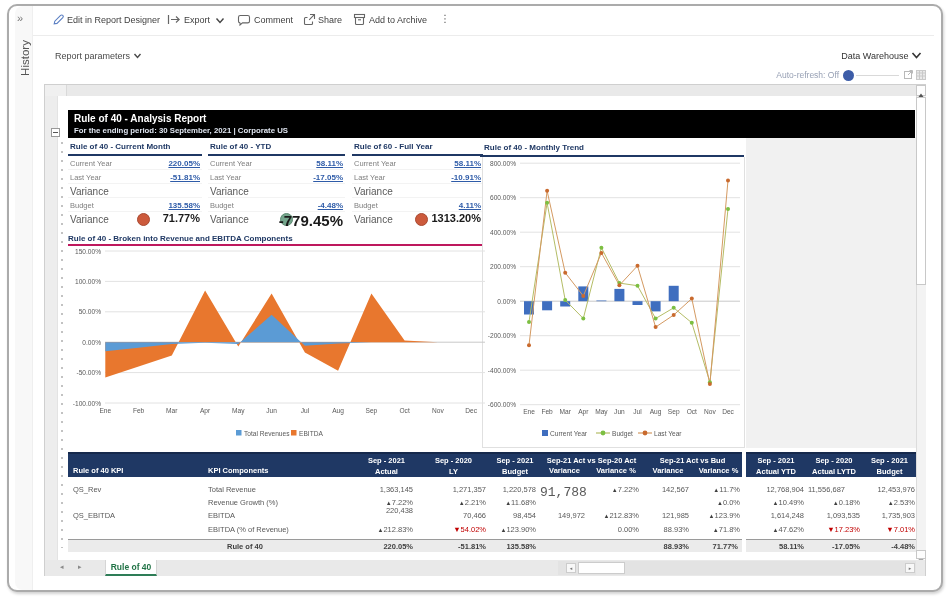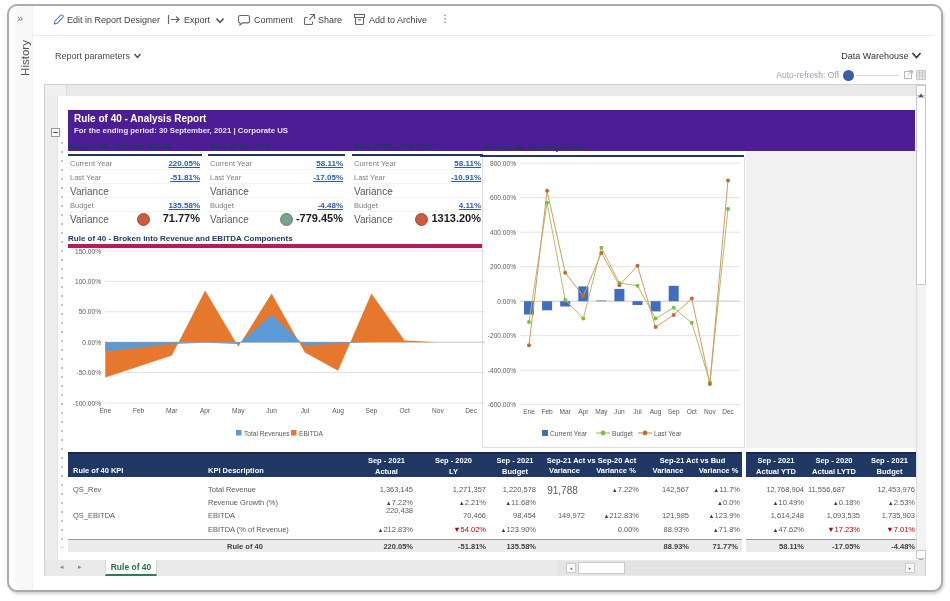--- a/index.html
+++ b/index.html
@@ -72,21 +72,21 @@
 <div class="abs" style="left:45px;top:85px;width:880px;height:11px;background:#e9e9e9;"></div>
 <div class="abs" style="left:45px;top:85px;width:22px;height:11px;background:#f0f0f0;border-right:1px solid #d9d9d9;"></div>
 
 <div class="abs" style="left:45px;top:96px;width:13px;height:465px;background:#ededed;border-right:1px solid #e3e3e3;"></div>
 <div class="abs" style="left:51px;top:128px;width:9px;height:9px;background:#fff;border:1px solid #999;"></div>
 <div class="abs" style="left:53px;top:132px;width:5px;height:1px;background:#555;"></div>
 <div class="abs" style="left:61px;top:142px;width:2px;height:406px;background:repeating-linear-gradient(to bottom,#c2c2c2 0,#c2c2c2 2px,transparent 2px,transparent 9px);"></div>
 
 <div class="abs" style="left:746px;top:137px;width:170px;height:311px;background:#f1f1f1;"></div>
 
-<div class="abs" style="left:68px;top:110px;width:847px;height:41px;background:#4c1d95;">
+<div class="abs" style="left:68px;top:110px;width:847px;height:28px;background:#000000;">
   <div style="position:absolute;left:6px;top:3px;color:#fff;font-weight:bold;font-size:10px;">Rule of 40 - Analysis Report</div>
   <div style="position:absolute;left:6px;top:16px;color:#dfe5f0;font-weight:bold;font-size:7.8px;">For the ending period: 30 September, 2021 | Corporate US</div>
 </div>
 
 <div class="abs" style="left:68px;top:142px;width:134px;font-size:8px;font-weight:bold;color:#1f3864;border-bottom:2px solid #1f3864;padding-bottom:3px;padding-left:2px;">Rule of 40 - Current Month</div>
 <div class="abs" style="left:68px;top:156px;width:134px;height:14px;border-bottom:1px solid #f3f3f3;"></div>
 <div class="abs" style="left:70px;top:159px;font-size:7.5px;color:#7f7f7f;">Current Year</div>
 <div class="abs" style="left:68px;top:159px;width:132px;font-size:8px;font-weight:bold;color:#2e5ba8;text-align:right;text-decoration:underline;">220.05%</div>
 <div class="abs" style="left:68px;top:170px;width:134px;height:14px;border-bottom:1px solid #f3f3f3;"></div>
 <div class="abs" style="left:70px;top:173px;font-size:7.5px;color:#7f7f7f;">Last Year</div>
@@ -106,38 +106,38 @@
 <div class="abs" style="left:208px;top:170px;width:137px;height:14px;border-bottom:1px solid #f3f3f3;"></div>
 <div class="abs" style="left:210px;top:173px;font-size:7.5px;color:#7f7f7f;">Last Year</div>
 <div class="abs" style="left:208px;top:173px;width:135px;font-size:8px;font-weight:bold;color:#2e5ba8;text-align:right;text-decoration:underline;">-17.05%</div>
 <div class="abs" style="left:208px;top:184px;width:137px;height:14px;border-bottom:1px solid #f3f3f3;"></div>
 <div class="abs" style="left:210px;top:186px;font-size:10px;color:#595959;">Variance</div>
 <div class="abs" style="left:208px;top:198px;width:137px;height:14px;border-bottom:1px solid #f3f3f3;"></div>
 <div class="abs" style="left:210px;top:201px;font-size:7.5px;color:#7f7f7f;">Budget</div>
 <div class="abs" style="left:208px;top:201px;width:135px;font-size:8px;font-weight:bold;color:#2e5ba8;text-align:right;text-decoration:underline;">-4.48%</div>
 <div class="abs" style="left:210px;top:214px;font-size:10px;color:#595959;">Variance</div>
 <div class="abs" style="left:280px;top:213px;width:13px;height:13px;border-radius:50%;background:#74a58c;border:1px solid #5e8a72;"></div>
-<div class="abs" style="left:208px;top:212px;width:135px;font-size:11px;font-weight:bold;color:#1a1a1a;text-align:right;">-779.45%</div>
+<div class="abs" style="left:208px;top:212px;width:135px;font-size:15px;font-weight:bold;color:#1a1a1a;text-align:right;">-779.45%</div>
 <div class="abs" style="left:352px;top:142px;width:131px;font-size:8px;font-weight:bold;color:#1f3864;border-bottom:2px solid #1f3864;padding-bottom:3px;padding-left:2px;">Rule of 60 - Full Year</div>
 <div class="abs" style="left:352px;top:156px;width:131px;height:14px;border-bottom:1px solid #f3f3f3;"></div>
 <div class="abs" style="left:354px;top:159px;font-size:7.5px;color:#7f7f7f;">Current Year</div>
 <div class="abs" style="left:352px;top:159px;width:129px;font-size:8px;font-weight:bold;color:#2e5ba8;text-align:right;text-decoration:underline;">58.11%</div>
 <div class="abs" style="left:352px;top:170px;width:131px;height:14px;border-bottom:1px solid #f3f3f3;"></div>
 <div class="abs" style="left:354px;top:173px;font-size:7.5px;color:#7f7f7f;">Last Year</div>
 <div class="abs" style="left:352px;top:173px;width:129px;font-size:8px;font-weight:bold;color:#2e5ba8;text-align:right;text-decoration:underline;">-10.91%</div>
 <div class="abs" style="left:352px;top:184px;width:131px;height:14px;border-bottom:1px solid #f3f3f3;"></div>
 <div class="abs" style="left:354px;top:186px;font-size:10px;color:#595959;">Variance</div>
 <div class="abs" style="left:352px;top:198px;width:131px;height:14px;border-bottom:1px solid #f3f3f3;"></div>
 <div class="abs" style="left:354px;top:201px;font-size:7.5px;color:#7f7f7f;">Budget</div>
 <div class="abs" style="left:352px;top:201px;width:129px;font-size:8px;font-weight:bold;color:#2e5ba8;text-align:right;text-decoration:underline;">4.11%</div>
 <div class="abs" style="left:354px;top:214px;font-size:10px;color:#595959;">Variance</div>
 <div class="abs" style="left:415px;top:213px;width:13px;height:13px;border-radius:50%;background:#cc5a3c;border:1px solid #a94a32;"></div>
 <div class="abs" style="left:352px;top:212px;width:129px;font-size:11px;font-weight:bold;color:#1a1a1a;text-align:right;">1313.20%</div>
 
-<div class="abs" style="left:68px;top:234px;width:415px;font-size:8px;font-weight:bold;color:#1f3864;border-bottom:4px solid #be185d;padding-bottom:1px;">Rule of 40 - Broken into Revenue and EBITDA Components</div>
+<div class="abs" style="left:68px;top:234px;width:415px;font-size:8px;font-weight:bold;color:#1f3864;border-bottom:2px solid #be185d;padding-bottom:1px;">Rule of 40 - Broken into Revenue and EBITDA Components</div>
 <div class="abs" style="left:480px;top:143px;width:264px;font-size:8px;font-weight:bold;color:#1f3864;border-bottom:2px solid #1f3864;padding-bottom:3px;padding-left:4px;">Rule of 40 - Monthly Trend</div>
 <div class="abs" style="left:482px;top:157px;width:1px;height:291px;background:#e0e0e0;"></div>
 <div class="abs" style="left:744px;top:157px;width:1px;height:291px;background:#e0e0e0;"></div>
 <div class="abs" style="left:482px;top:447px;width:263px;height:1px;background:#e0e0e0;"></div>
 
 <svg width="266" height="300" style="position:absolute;left:480px;top:140px">
 <line x1="40" y1="264.7" x2="260" y2="264.7" stroke="#e2e2e2" stroke-width="1"></line>
 <text x="36" y="267.2" font-size="6.6" fill="#595959" text-anchor="end" font-family="Liberation Sans">-600.00%</text>
 <line x1="40" y1="230.2" x2="260" y2="230.2" stroke="#e2e2e2" stroke-width="1"></line>
 <text x="36" y="232.7" font-size="6.6" fill="#595959" text-anchor="end" font-family="Liberation Sans">-400.00%</text>
@@ -238,33 +238,33 @@
 <text x="411.2" y="181" font-size="6.6" fill="#595959" text-anchor="middle" font-family="Liberation Sans">Dec</text>
 <rect x="176" y="198" width="5.5" height="5.5" fill="#5b9bd5"></rect>
 <text x="184" y="203.5" font-size="6.6" fill="#595959" font-family="Liberation Sans">Total Revenues</text>
 <rect x="231" y="198" width="5.5" height="5.5" fill="#e8772e"></rect>
 <text x="239" y="203.5" font-size="6.6" fill="#595959" font-family="Liberation Sans">EBITDA</text>
 </svg>
 
 <div class="abs" style="left:68px;top:452px;width:674px;">
 <div style="position:relative;width:674px;height:25px;background:#1f3864;border-top:2px solid #16294c;">
 <div style="position:absolute;left:0px;top:12px;width:135px;padding-left:5px;color:#fff;font-size:7.5px;font-weight:bold;text-align:left;line-height:10.5px;">Rule of 40 KPI</div>
-<div style="position:absolute;left:135px;top:12px;width:153px;padding-left:5px;color:#fff;font-size:7.5px;font-weight:bold;text-align:left;line-height:10.5px;">KPI Description</div>
+<div style="position:absolute;left:135px;top:12px;width:153px;padding-left:5px;color:#fff;font-size:7.5px;font-weight:bold;text-align:left;line-height:10.5px;">KPI Components</div>
 <div style="position:absolute;left:288px;top:2px;width:61px;color:#fff;font-size:7.5px;font-weight:bold;text-align:center;line-height:10.5px;">Sep - 2021<br>Actual</div>
 <div style="position:absolute;left:349px;top:2px;width:73px;color:#fff;font-size:7.5px;font-weight:bold;text-align:center;line-height:10.5px;">Sep - 2020<br>LY</div>
 <div style="position:absolute;left:422px;top:2px;width:50px;color:#fff;font-size:7.5px;font-weight:bold;text-align:center;line-height:10.5px;">Sep - 2021<br>Budget</div>
 <div style="position:absolute;left:472px;top:2px;width:103px;color:#fff;font-size:7.5px;font-weight:bold;text-align:center;line-height:10.5px;">Sep-21 Act vs Sep-20 Act<br></div>
 <div style="position:absolute;left:575px;top:2px;width:99px;color:#fff;font-size:7.5px;font-weight:bold;text-align:center;line-height:10.5px;">Sep-21 Act vs Bud<br></div>
 </div>
 <div style="position:absolute;left:0px;top:33px;width:135px;padding-left:5px;font-size:7.5px;color:#595959;text-align:left;box-sizing:border-box;">QS_Rev</div>
 <div style="position:absolute;left:135px;top:33px;width:153px;padding-left:5px;font-size:7.5px;color:#595959;text-align:left;box-sizing:border-box;">Total Revenue</div>
 <div style="position:absolute;left:288px;top:33px;width:61px;padding-right:4px;font-size:7.5px;color:#595959;text-align:right;box-sizing:border-box;">1,363,145</div>
 <div style="position:absolute;left:349px;top:33px;width:73px;padding-right:4px;font-size:7.5px;color:#595959;text-align:right;box-sizing:border-box;">1,271,357</div>
 <div style="position:absolute;left:422px;top:33px;width:50px;padding-right:4px;font-size:7.5px;color:#595959;text-align:right;box-sizing:border-box;">1,220,578</div>
-<div style="position:absolute;left:472px;top:33px;width:49px;padding-right:4px;font-size:10px;color:#595959;text-align:center;box-sizing:border-box;">91,788</div>
+<div style="position:absolute;left:472px;top:33px;width:49px;padding-right:4px;font-size:13px;color:#595959;text-align:center;box-sizing:border-box;font-family:Liberation Mono, monospace;">91,788</div>
 <div style="position:absolute;left:521px;top:33px;width:54px;padding-right:4px;font-size:7.5px;color:#595959;text-align:right;box-sizing:border-box;"><span style="font-size:6px;color:#3f3f3f;">▲</span>7.22%</div>
 <div style="position:absolute;left:575px;top:33px;width:50px;padding-right:4px;font-size:7.5px;color:#595959;text-align:right;box-sizing:border-box;">142,567</div>
 <div style="position:absolute;left:625px;top:33px;width:49px;padding-right:2px;font-size:7.5px;color:#595959;text-align:right;box-sizing:border-box;"><span style="font-size:6px;color:#3f3f3f;">▲</span>11.7%</div>
 <div style="position:absolute;left:135px;top:46.2px;width:153px;padding-left:5px;font-size:7.5px;color:#595959;text-align:left;box-sizing:border-box;">Revenue Growth (%)</div>
 <div style="position:absolute;left:288px;top:46.2px;width:61px;padding-right:4px;font-size:7.5px;color:#595959;text-align:right;box-sizing:border-box;"><span style="font-size:6px;color:#3f3f3f;">▲</span>7.22%</div>
 <div style="position:absolute;left:349px;top:46.2px;width:73px;padding-right:4px;font-size:7.5px;color:#595959;text-align:right;box-sizing:border-box;"><span style="font-size:6px;color:#3f3f3f;">▲</span>2.21%</div>
 <div style="position:absolute;left:422px;top:46.2px;width:50px;padding-right:4px;font-size:7.5px;color:#595959;text-align:right;box-sizing:border-box;"><span style="font-size:6px;color:#3f3f3f;">▲</span>11.68%</div>
 <div style="position:absolute;left:625px;top:46.2px;width:49px;padding-right:2px;font-size:7.5px;color:#595959;text-align:right;box-sizing:border-box;"><span style="font-size:6px;color:#3f3f3f;">▲</span>0.0%</div>
 <div style="position:absolute;left:0px;top:59.400000000000006px;width:135px;padding-left:5px;font-size:7.5px;color:#595959;text-align:left;box-sizing:border-box;">QS_EBITDA</div>
 <div style="position:absolute;left:135px;top:59.400000000000006px;width:153px;padding-left:5px;font-size:7.5px;color:#595959;text-align:left;box-sizing:border-box;">EBITDA</div>

